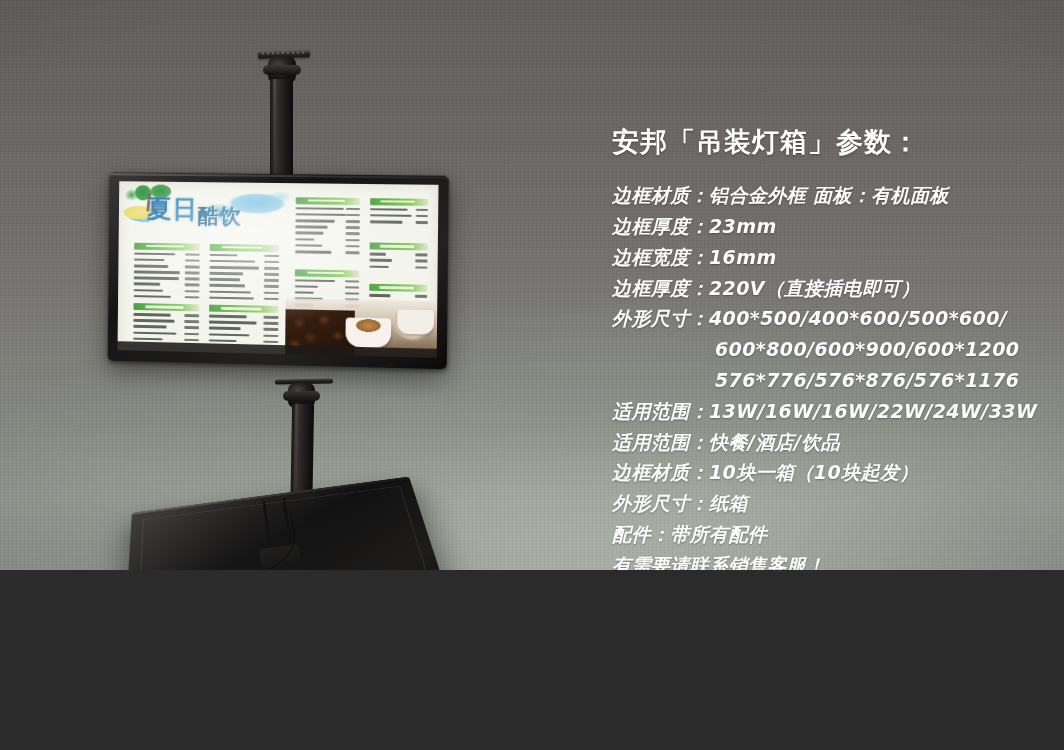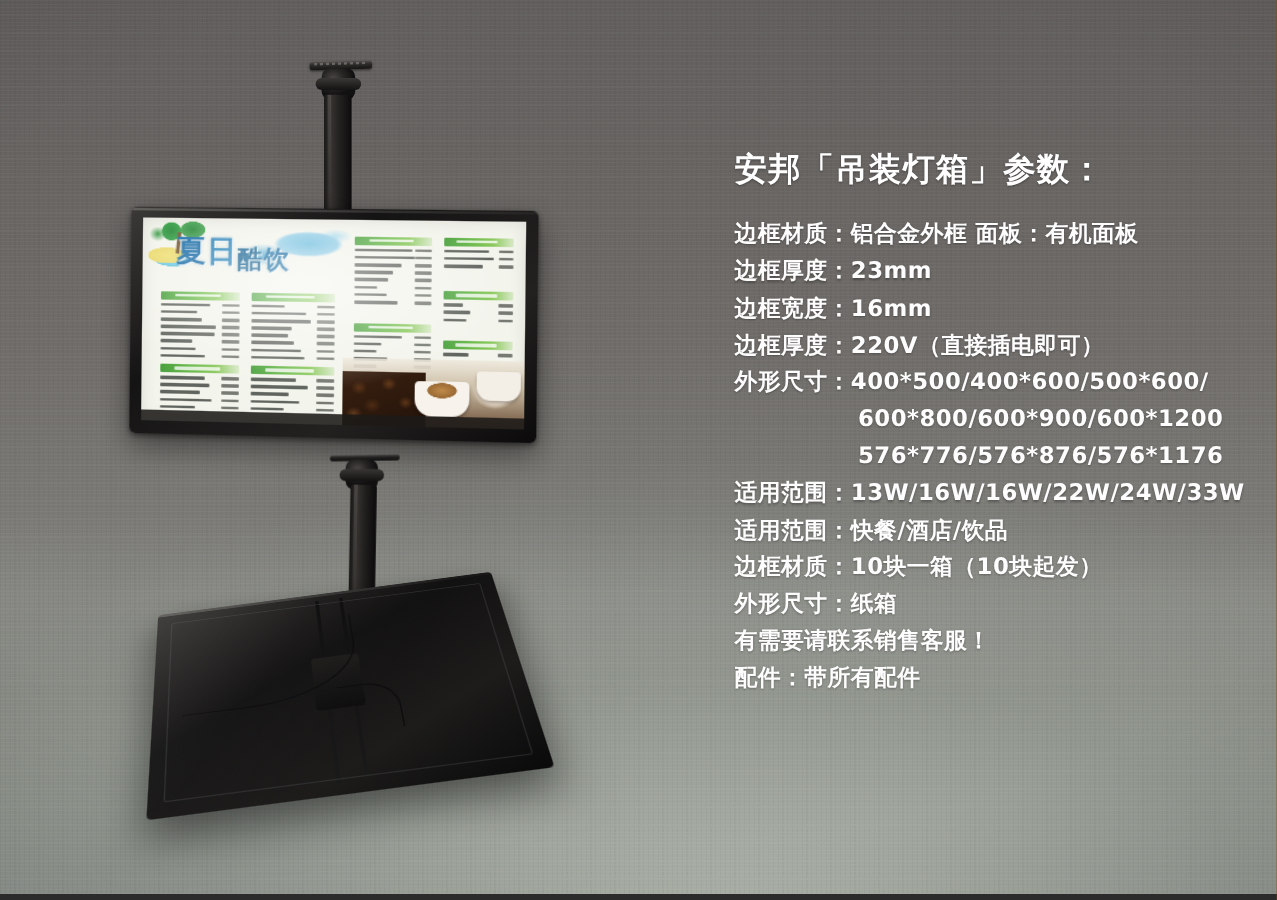--- a/index.html
+++ b/index.html
@@ -4,24 +4,24 @@
 <title>安邦吊装灯箱参数</title>
 <style>
   html, body {
     margin: 0;
     padding: 0;
     background: #2b2b2b;
   }
   #stage {
     position: relative;
     width: 1064px;
-    height: 745px;
+    height: 570px;
     overflow: hidden;
     font-family: "Liberation Sans", "DejaVu Sans", sans-serif;
-    background: #a16207;
+    background: #7f1d1d;
   }
 
   
   .bg-base {
     position: absolute;
     inset: 0;
     background:
       radial-gradient(120% 85% at 58% 104%, rgba(176,182,172,0.95) 0%, rgba(150,156,148,0.55) 34%, rgba(120,122,118,0.12) 62%, rgba(0,0,0,0) 80%),
       linear-gradient(180deg, #615e5d 0%, #676462 18%, #6f6c69 38%, #7b7a76 58%, #878a83 76%, #8e938c 90%, #909590 100%);
   }
@@ -425,20 +425,21 @@
     letter-spacing: 1px;
     line-height: 1.2;
     margin: 0 0 22px 0;
     text-shadow: 0 1px 2px rgba(0,0,0,0.35);
     white-space: nowrap;
   }
   .spec-list {
     list-style: none;
     margin: 0;
     padding: 0;
+    font-style: italic;
   }
   .spec-line {
     font-family: "DejaVu Sans", sans-serif;
     font-size: 19px;
     font-weight: 700;
     color: #fdfdfd;
     line-height: 1.62;
     letter-spacing: 0.4px;
     white-space: nowrap;
     text-shadow: 0 1px 2px rgba(0,0,0,0.30);
@@ -750,18 +751,18 @@
         <li class="spec-line">边框厚度：23mm</li>
         <li class="spec-line">边框宽度：16mm</li>
         <li class="spec-line">边框厚度：220V（直接插电即可）</li>
         <li class="spec-line">外形尺寸：400*500/400*600/500*600/</li>
         <li class="spec-line indent">600*800/600*900/600*1200</li>
         <li class="spec-line indent">576*776/576*876/576*1176</li>
         <li class="spec-line">适用范围：13W/16W/16W/22W/24W/33W</li>
         <li class="spec-line">适用范围：快餐/酒店/饮品</li>
         <li class="spec-line">边框材质：10块一箱（10块起发）</li>
         <li class="spec-line">外形尺寸：纸箱</li>
+        <li class="spec-line">配件：带所有配件</li>
         <li class="spec-line">有需要请联系销售客服！</li>
-        <li class="spec-line">配件：带所有配件</li>
       </ul>
   </div>
 
 </div>
 
 </body></html>

